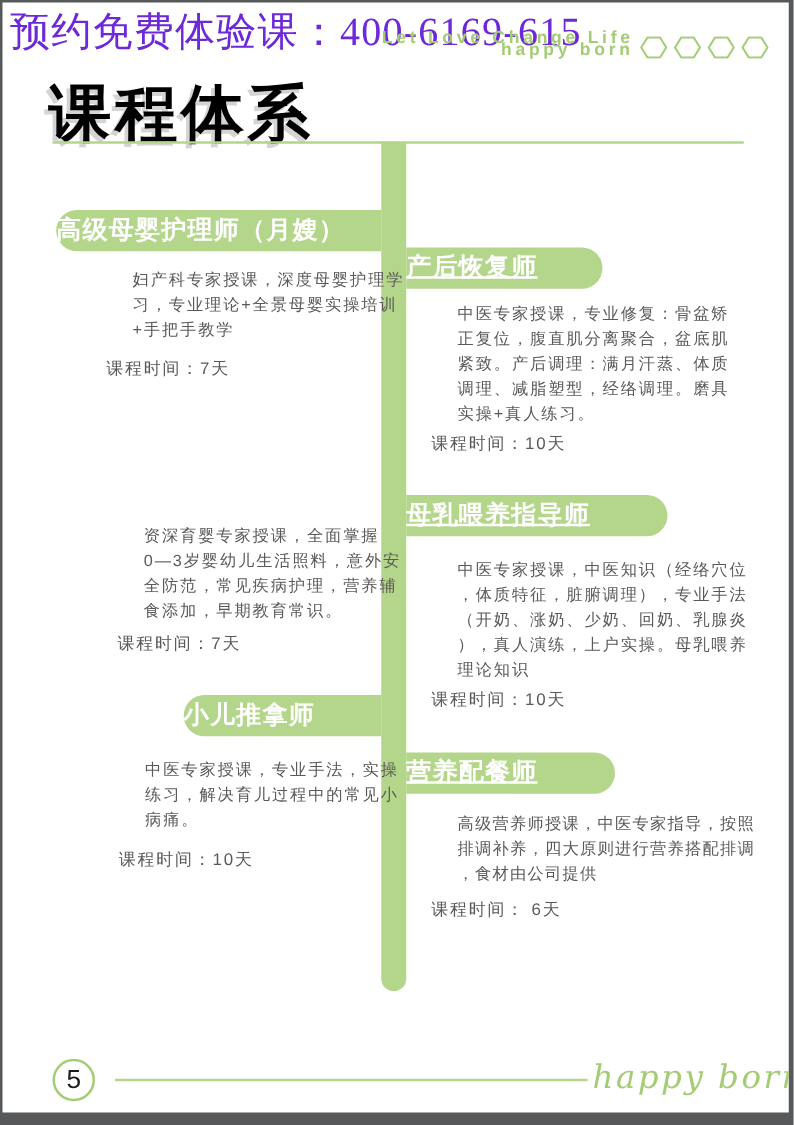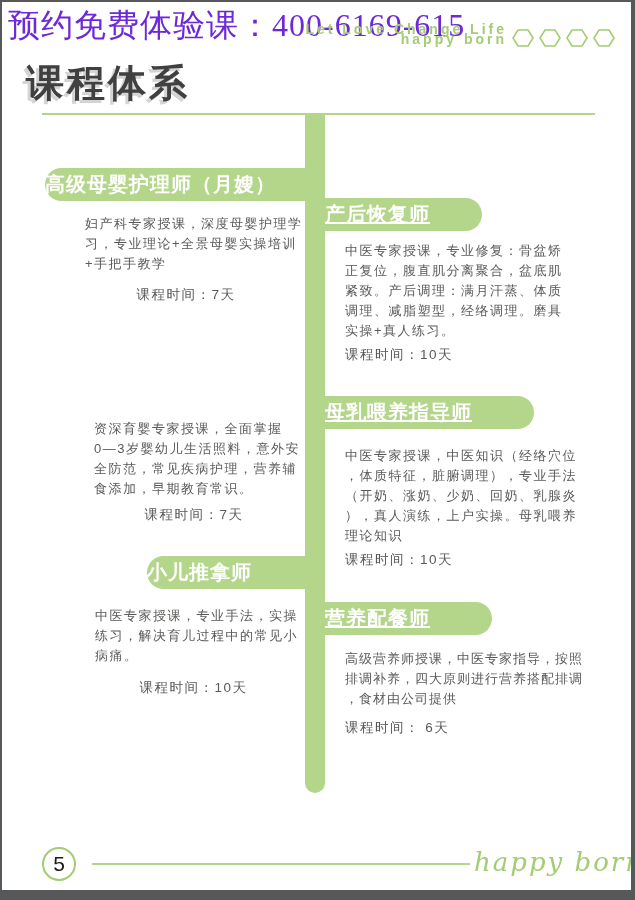--- a/index.html
+++ b/index.html
@@ -18,41 +18,42 @@
     font-size:32px; color:#6d28d9; letter-spacing:1px; white-space:nowrap;
   }
 
   .tagline { left:300px; top:22px; width:205px; text-align:right;
     color:#a3cc74; font-weight:bold; font-size:14px; line-height:10px; letter-spacing:3px; white-space:nowrap; }
 
   .hexrow { left:510px; top:27px; display:flex; gap:5px; }
   .hexrow svg { display:block; }
 
   .page-title {
-    left:24px; top:56px; font-size:38px; font-weight:bold; color:#404040;
+    left:37px; top:56px; font-size:50px; font-weight:bold; color:#000000;
     letter-spacing:3px; text-shadow:-3px 3px 0 #d4d4d4; white-space:nowrap;
   }
   .title-rule { left:40px; top:111px; width:553px; height:2px; background:#b3d68a; }
 
   .timeline-bar { left:303px; top:112px; width:20px; height:679px;
     background:#b3d68a; border-radius:0 0 10px 10px; }
 
   .course-label {
     height:33px; line-height:33px; background:#b3d68a; color:#ffffff;
     font-weight:bold; font-size:20px; text-align:left; letter-spacing:1px; white-space:nowrap;
   }
   .label-left  { border-radius:17px 0 0 17px; }
   .label-right { border-radius:0 17px 17px 0;text-decoration:underline; }
 
   .course-desc {
     font-size:13px; color:#5b5957; line-height:20px; letter-spacing:1.5px;
     white-space:pre-line;
+    margin-left:21px;
   }
   .course-time { font-size:13.5px; color:#5b5957; letter-spacing:1.5px; white-space:nowrap; }
-  .time-right { text-align:center; }
+  .time-right { text-align:left; }
 
   
   .lbl-1 { left:43px;  top:166px; width:260px; }
   .lbl-2 { left:323px; top:196px; width:157px; }
   .lbl-3 { left:190px; top:363px; width:113px; }
   .lbl-4 { left:323px; top:394px; width:209px; }
   .lbl-5 { left:145px; top:554px; width:158px; }
   .lbl-6 { left:323px; top:600px; width:167px; }
 
   .dsc-1 { left:83px;  top:212px; width:230px; }

